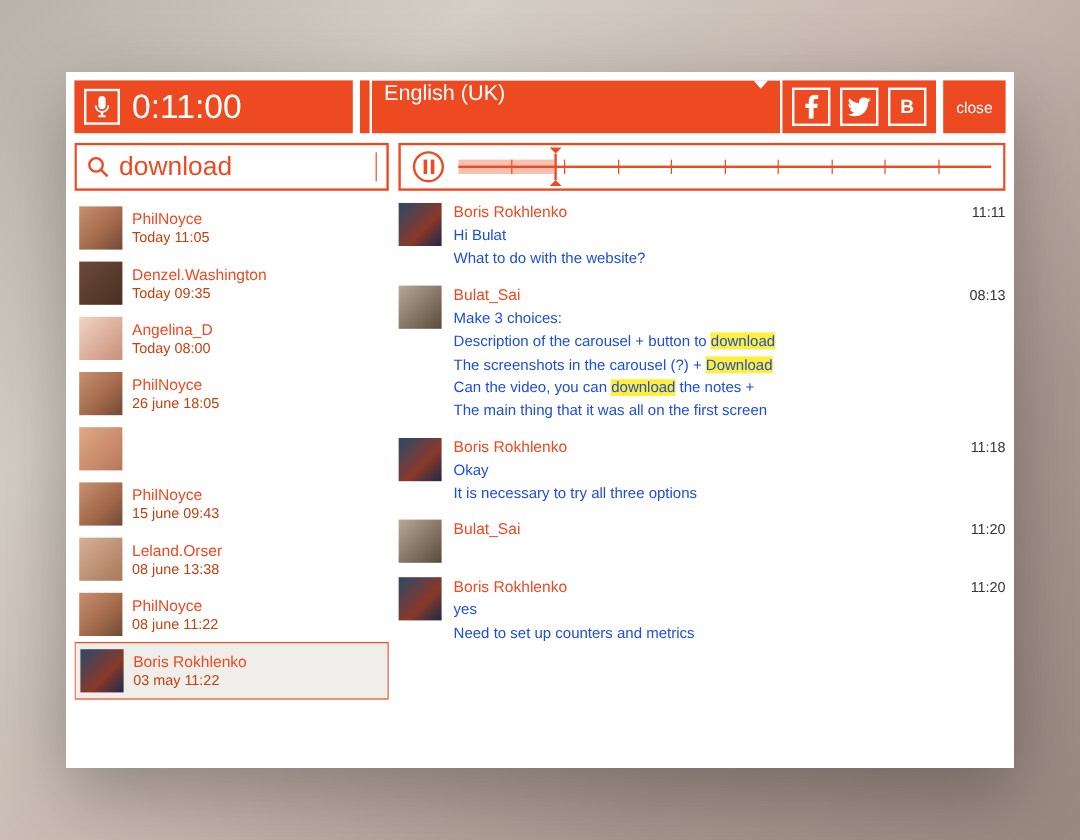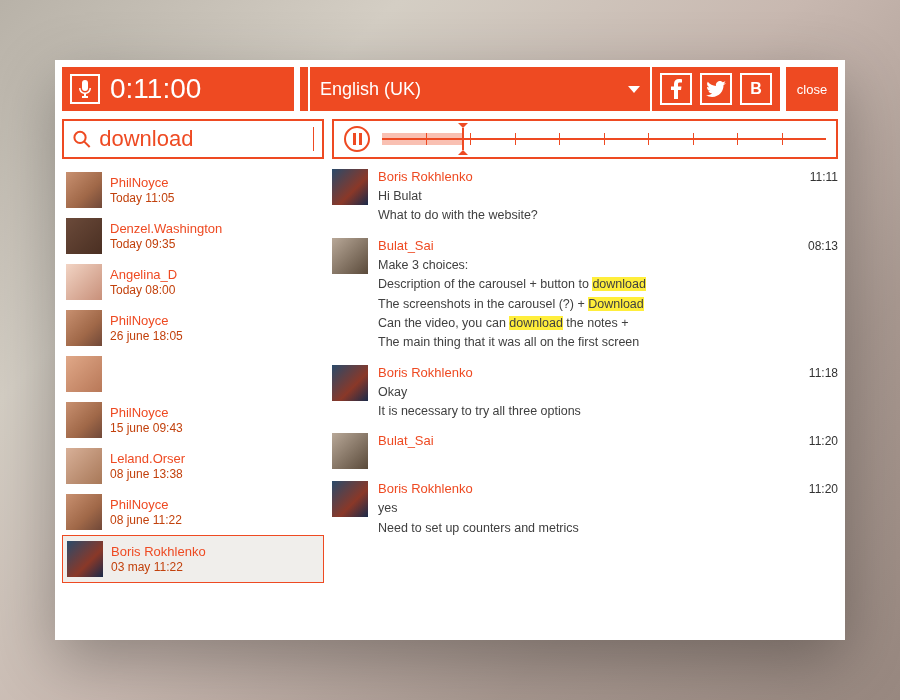--- a/index.html
+++ b/index.html
@@ -27,21 +27,21 @@
 .timer-block { width: 232px; gap: 10px; }
 .mic-box {
   width: 30px; height: 30px; border: 2px solid #fff;
   display: flex; align-items: center; justify-content: center;
 }
 .mic-box svg { width: 14px; height: 18px; fill: #fff; }
 .timer-text { color: #fff; font-size: 28px; font-weight: 300; }
 .lang-block { flex: 1; gap: 8px; }
 .lang-select {
   flex: 1; height: 49px; border: 2px solid #fff;
-  display: flex; align-items: center; justify-content: space-between;
+  display: flex; justify-content: space-between;
   padding: 0 10px; color: #fff; font-size: 18px; font-weight: 300;
   cursor: pointer;
 }
 .lang-select .arrow { border-left: 6px solid transparent; border-right: 6px solid transparent; border-top: 7px solid #fff; }
 .social-box {
   width: 32px; height: 32px; border: 2px solid #fff;
   display: flex; align-items: center; justify-content: center;
   cursor: pointer;
 }
 .social-box svg { fill: #fff; }
@@ -116,21 +116,21 @@
 .track-handle::before { top: -5px; border-top: 5px solid #ee4a22; }
 .track-handle::after { bottom: -5px; border-bottom: 5px solid #ee4a22; }
 
 .messages { margin-top: 10px; flex: 1; overflow-y: auto; }
 .msg { display: flex; gap: 10px; margin-bottom: 12px; }
 .msg .avatar { width: 36px; height: 36px; }
 .msg-body { flex: 1; }
 .msg-head { display: flex; justify-content: space-between; align-items: baseline; }
 .msg-author { color: #ee4a22; font-size: 13px; }
 .msg-time { color: #333; font-size: 12px; }
-.msg-text { color: #404040; font-size: 12.5px; line-height: 1.55; margin-top: 3px; }
+.msg-text { color: #1d4ed8; font-size: 12.5px; line-height: 1.55; margin-top: 3px; }
 .msg-text .hl { background: #ffee3b; }
 
 
 .av-phil { background: linear-gradient(135deg, #c89070 0%, #a06848 60%, #704838 100%); }
 .av-denzel { background: linear-gradient(135deg, #6b4a3a 0%, #4a2f22 100%); }
 .av-angelina { background: linear-gradient(135deg, #f2d4c4 0%, #c8907a 100%); }
 .av-michael { background: linear-gradient(135deg, #e0a888 0%, #b87858 100%); }
 .av-leland { background: linear-gradient(135deg, #d8b098 0%, #a87858 100%); }
 .av-boris { background: linear-gradient(135deg, #2a4a6a 0%, #8a3828 60%, #1a2a4a 100%); }
 .av-bulat { background: linear-gradient(135deg, #b8a898 0%, #5a4a3a 100%); }

